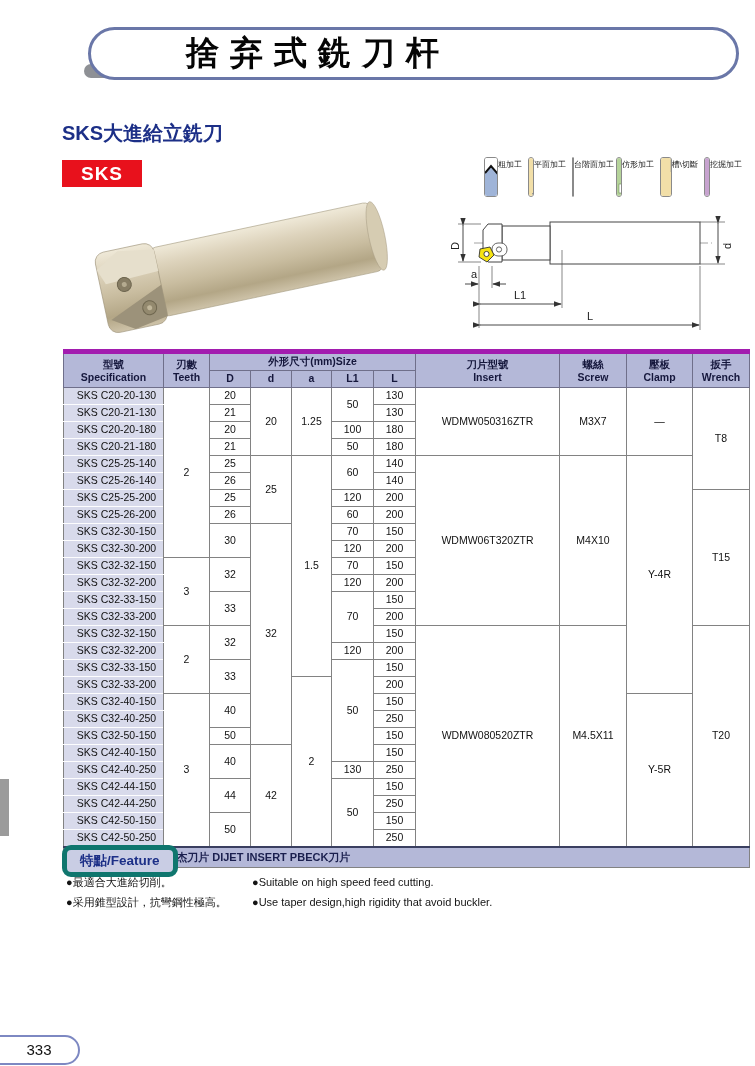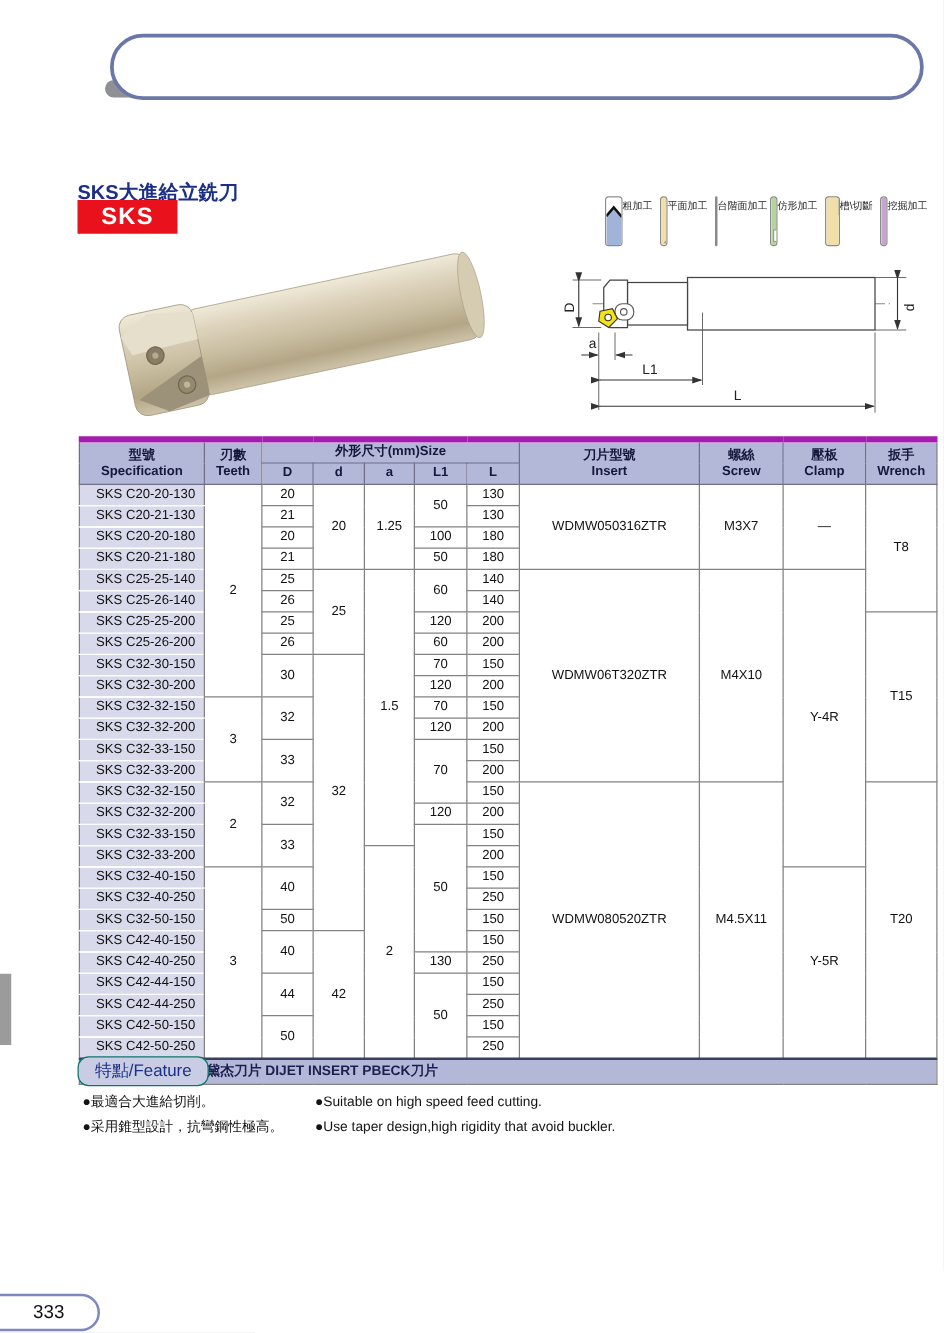--- a/index.html
+++ b/index.html
@@ -4,21 +4,21 @@
 <style>
   html,body{margin:0;padding:0;background:#e9e9e9;}
   .page{position:relative;width:755px;height:1066px;background:#ffffff;overflow:hidden;
         font-family:"Liberation Sans","DejaVu Sans",sans-serif;color:#111;}
   
   .banner-shadow{position:absolute;left:84px;top:64px;width:152px;height:14px;background:#8e9095;border-radius:8px;}
   .banner{position:absolute;left:88px;top:27px;width:645px;height:47px;border:3px solid #6a77a8;border-radius:28px;background:#fff;}
   .banner-title{position:absolute;left:186px;top:31px;font-size:33px;font-weight:bold;letter-spacing:11px;color:#050505;}
   
   .heading-en{position:absolute;left:62px;top:93px;font-size:23px;font-weight:bold;color:#1c2f87;letter-spacing:.5px;}
-  .heading-zh{position:absolute;left:62px;top:120px;font-size:16px;font-weight:bold;color:#1c2f87;margin-top:24px;}
+  .heading-zh{position:absolute;left:62px;top:120px;font-size:20px;font-weight:bold;color:#1c2f87;}
   .sks-badge{position:absolute;left:62px;top:160px;width:80px;height:27px;background:#e8111c;color:#fff;
              font-size:19px;font-weight:bold;text-align:center;line-height:27px;letter-spacing:1px;}
   
   .icons{position:absolute;left:484px;top:157px;display:flex;gap:6px;}
   .icon-cell{width:38px;display:flex;}
   .icon-box{width:38px;height:38px;border:1px solid #8a8a8a;border-radius:3px;overflow:hidden;background:#fff;}
   .icon-label{font-size:8px;margin-top:2px;white-space:nowrap;color:#222;}
   
   .photo{position:absolute;left:75px;top:196px;}
   .diagram{position:absolute;left:450px;top:210px;}
@@ -26,37 +26,38 @@
   table.spec-table{position:absolute;left:63px;top:349px;width:686px;border-collapse:collapse;table-layout:fixed;
                    font-size:10.5px;line-height:1.05;}
   .spec-table td,.spec-table th{border:1px solid #828282;padding:0;text-align:center;vertical-align:middle;height:16px;overflow:hidden;}
   .spec-table thead th{background:#b4b8d8;font-weight:bold;color:#15173c;border-color:#6f6f8a;}
   .spec-table thead tr:first-child th{border-top:5px solid #a21caf;}
   .hdr2{line-height:1.15;}
   .spec-table td.spec{background:#d8daeb;text-align:center;padding-left:6px;border-top:1px solid #fdfdfe;border-bottom:1px solid #fdfdfe;}
   .spec-table td.suitable{background:#b4b8d8;text-align:left;padding-left:14px;height:19px;font-weight:bold;color:#1a1f4e;
                           border-top:2px solid #3a3f60;font-size:11px;}
   
-  .feature-badge{position:absolute;left:62px;top:845px;background:#c9cde4;border:1px solid #0f766e;border-radius:9px;
-                 padding:2px 13px;font-size:13.5px;font-weight:normal;color:#1c2f87;}
+  .feature-badge{position:absolute;left:62px;top:845px;background:#c9cde4;border:5px solid #0f766e;border-radius:9px;
+                 padding:2px 13px;font-size:13.5px;font-weight:bold;color:#1c2f87;}
   .bullets{position:absolute;font-size:11px;color:#141414;line-height:20px;}
   .bullets.zh{left:66px;top:872px;}
   .bullets.en{left:252px;top:872px;}
   
   .side-tab{position:absolute;left:0;top:779px;width:9px;height:57px;background:#9b9b9b;}
   .page-pill{position:absolute;left:-16px;top:1035px;width:78px;height:26px;border:2px solid #7d88c2;border-radius:15px;
              font-size:15px;color:#111;text-align:center;line-height:26px;padding-left:14px;box-sizing:content-box;}
 </style>
 </head>
 <body>
 
 <div class="page">
 
   <div class="banner-shadow"></div>
   <div class="banner"></div>
+  <div class="banner-title">捨弃式銑刀杆</div>
 
   <div class="heading-zh">SKS大進給立銑刀</div>
   <div class="sks-badge">SKS</div>
 
   <div class="icons">
     <div class="icon-cell">
       <div class="icon-box">
         <svg width="38" height="38">
             <rect x="0" y="0" width="38" height="38" fill="#fff"></rect>
           <path d="M0 15 L6 8 L12 15 L19 8 L25 15 L32 8 L38 15 V38 H0 Z" fill="#9fb4d8"></path>

